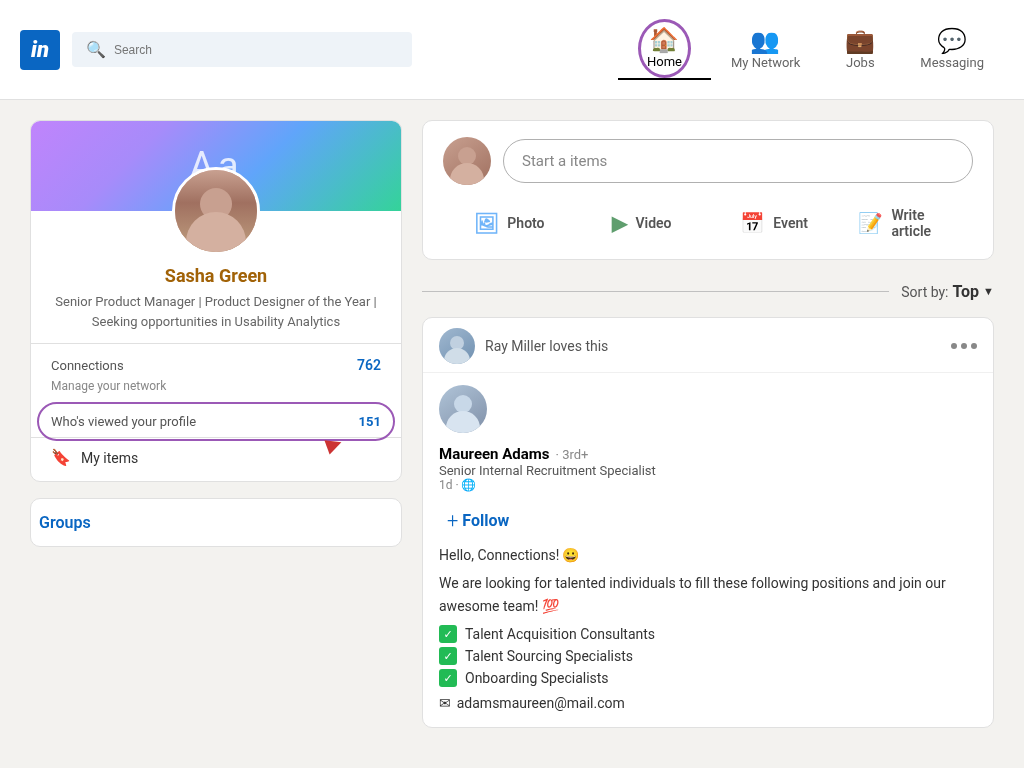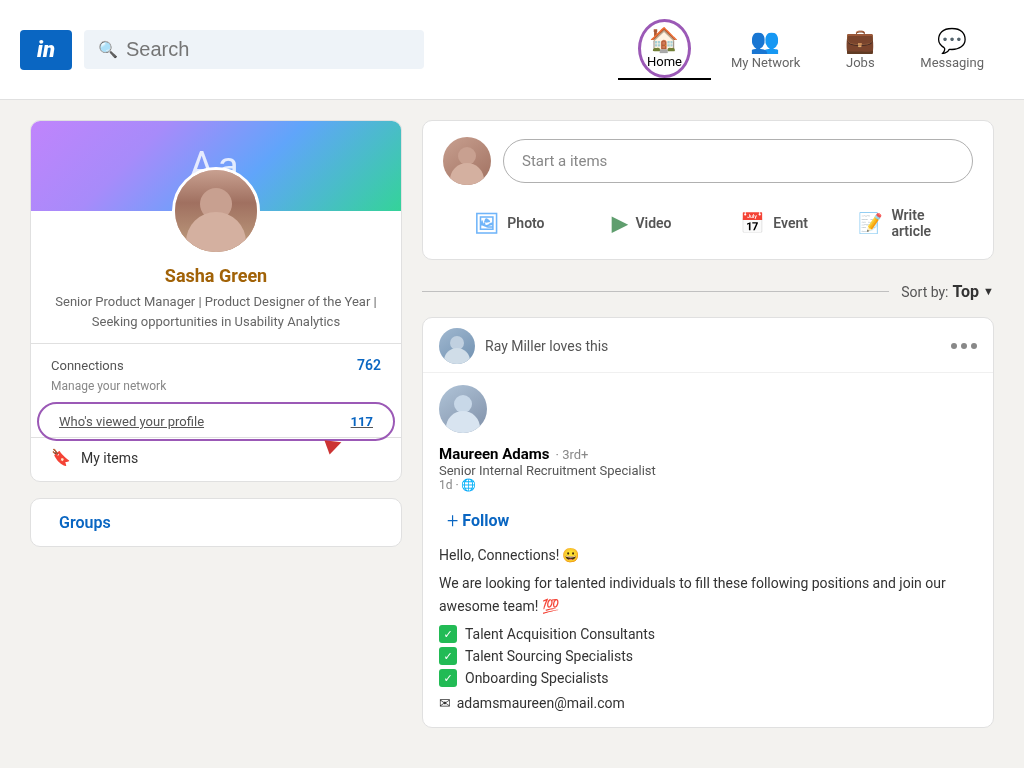--- a/index.html
+++ b/index.html
@@ -16,21 +16,21 @@
       background: #fff;
       border-bottom: 1px solid #e0e0e0;
       height: 100px;
       display: flex;
       align-items: center;
       padding: 0 20px;
       position: relative;
       z-index: 10;
     }
     .linkedin-logo {
-      width: 52px;
+      width: 40px;
       height: 40px;
       background: #0a66c2;
       border-radius: 4px;
       display: flex;
       align-items: center;
       justify-content: center;
       color: white;
       font-weight: 900;
       font-size: 22px;
       font-style: italic;
@@ -42,21 +42,21 @@
       align-items: center;
       background: #eef3f8;
       border-radius: 4px;
       padding: 8px 14px;
       width: 340px;
       gap: 8px;
     }
     .search-bar input {
       border: none;
       background: transparent;
-      font-size: 20px;
+      font-size: 12px;
       color: #666;
       outline: none;
       width: 100%;
     }
     .search-icon-svg {
       color: #666;
       font-size: 16px;
     }
     .nav-spacer { flex: 1; }
     .nav-items {
@@ -215,25 +215,24 @@
     }
     .stat-sub {
       font-size: 12px;
       color: #888;
     }
     .profile-viewed {
       position: relative;
       display: flex;
       justify-content: space-between;
       align-items: center;
-      padding: 8px 28px;
+      padding: 8px 20px;
       cursor: pointer;
       font-size: 13px;
       color: #555;
-      text-decoration: underline;
     }
     .profile-viewed-circle {
       position: absolute;
       top: -4px;
       left: 6px;
       right: 6px;
       bottom: -4px;
       border: 2.5px solid #9b59b6;
       border-radius: 20px;
       pointer-events: none;
@@ -259,21 +258,21 @@
       color: #333;
       cursor: pointer;
       border-top: 1px solid #e0e0e0;
     }
     .bookmark-icon { font-size: 16px; }
 
     .groups-card {
       background: #fff;
       border-radius: 10px;
       border: 1px solid #e0e0e0;
-      padding: 14px 28px;
+      padding: 14px 8px;
     }
     .groups-title {
       font-size: 16px;
       font-weight: 600;
       color: #0a66c2;
     }
 
     
     .main-feed {
       flex: 1;
@@ -631,21 +630,21 @@
           <span class="stat-value">762</span>
         </div>
         <div class="stat-row">
           <span class="stat-sub">Manage your network</span>
         </div>
       </div>
 
       <div class="profile-viewed">
         <div class="profile-viewed-circle"></div>
         <span class="stat-label">Who's viewed your profile</span>
-        <span class="profile-viewed-count">117</span>
+        <span class="profile-viewed-count">151</span>
         <span class="cursor-arrow">▶</span>
       </div>
 
       <div class="my-items-row">
         <span class="bookmark-icon">🔖</span>
         <span>My items</span>
       </div>
     </div>
 
     <div class="groups-card">

